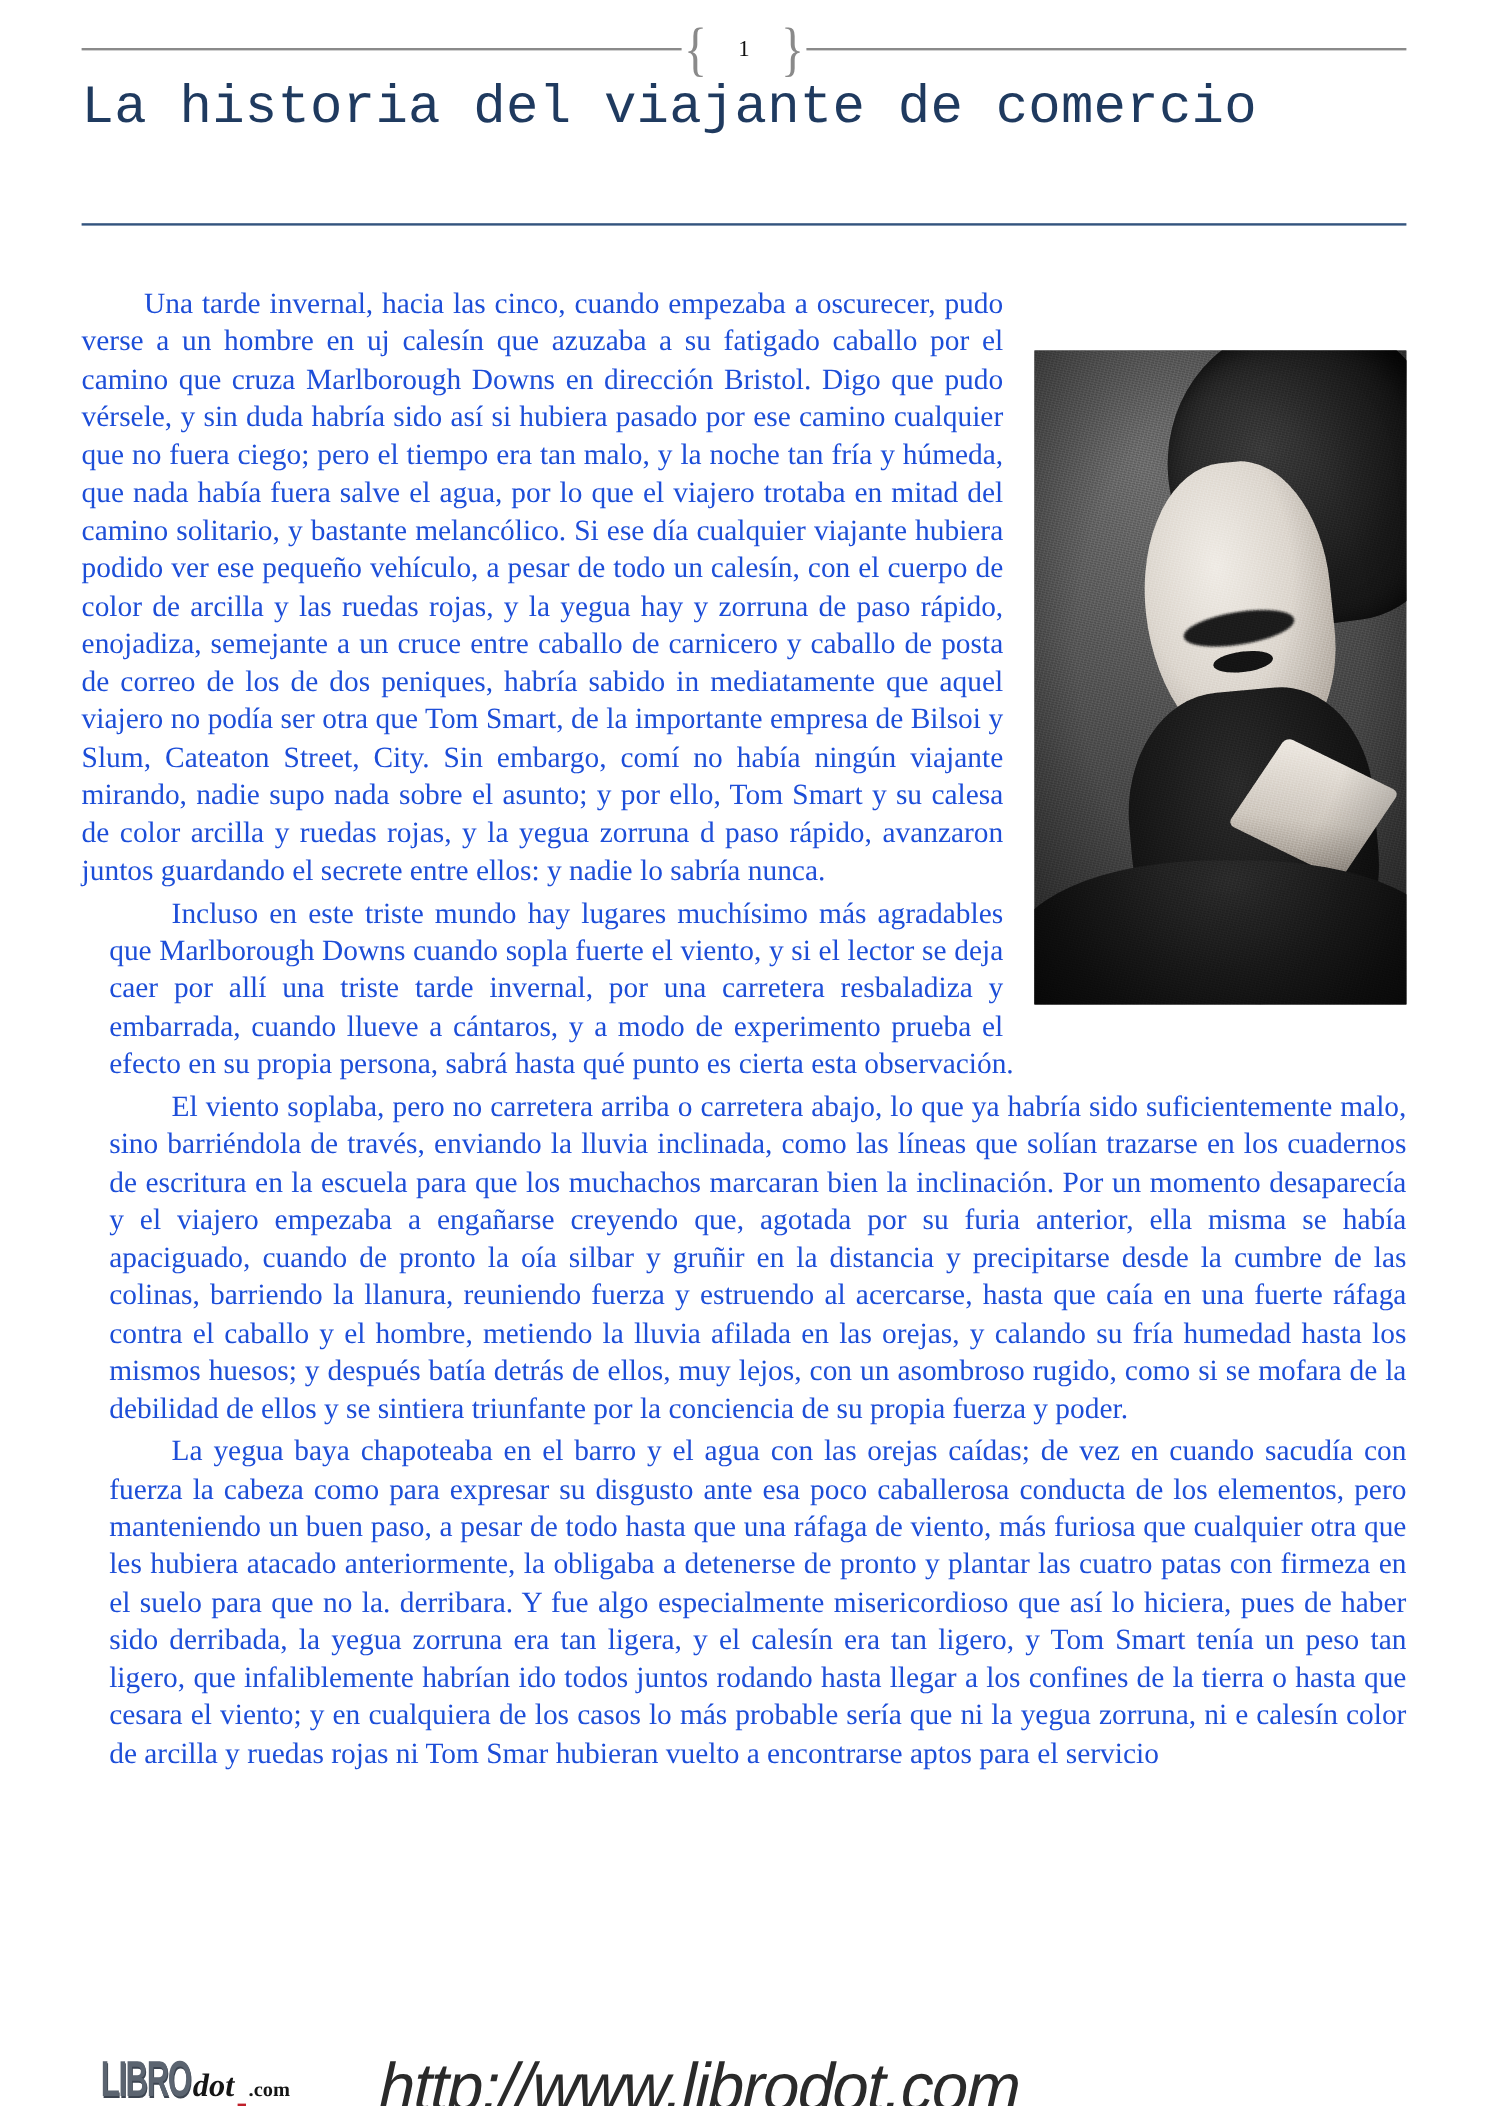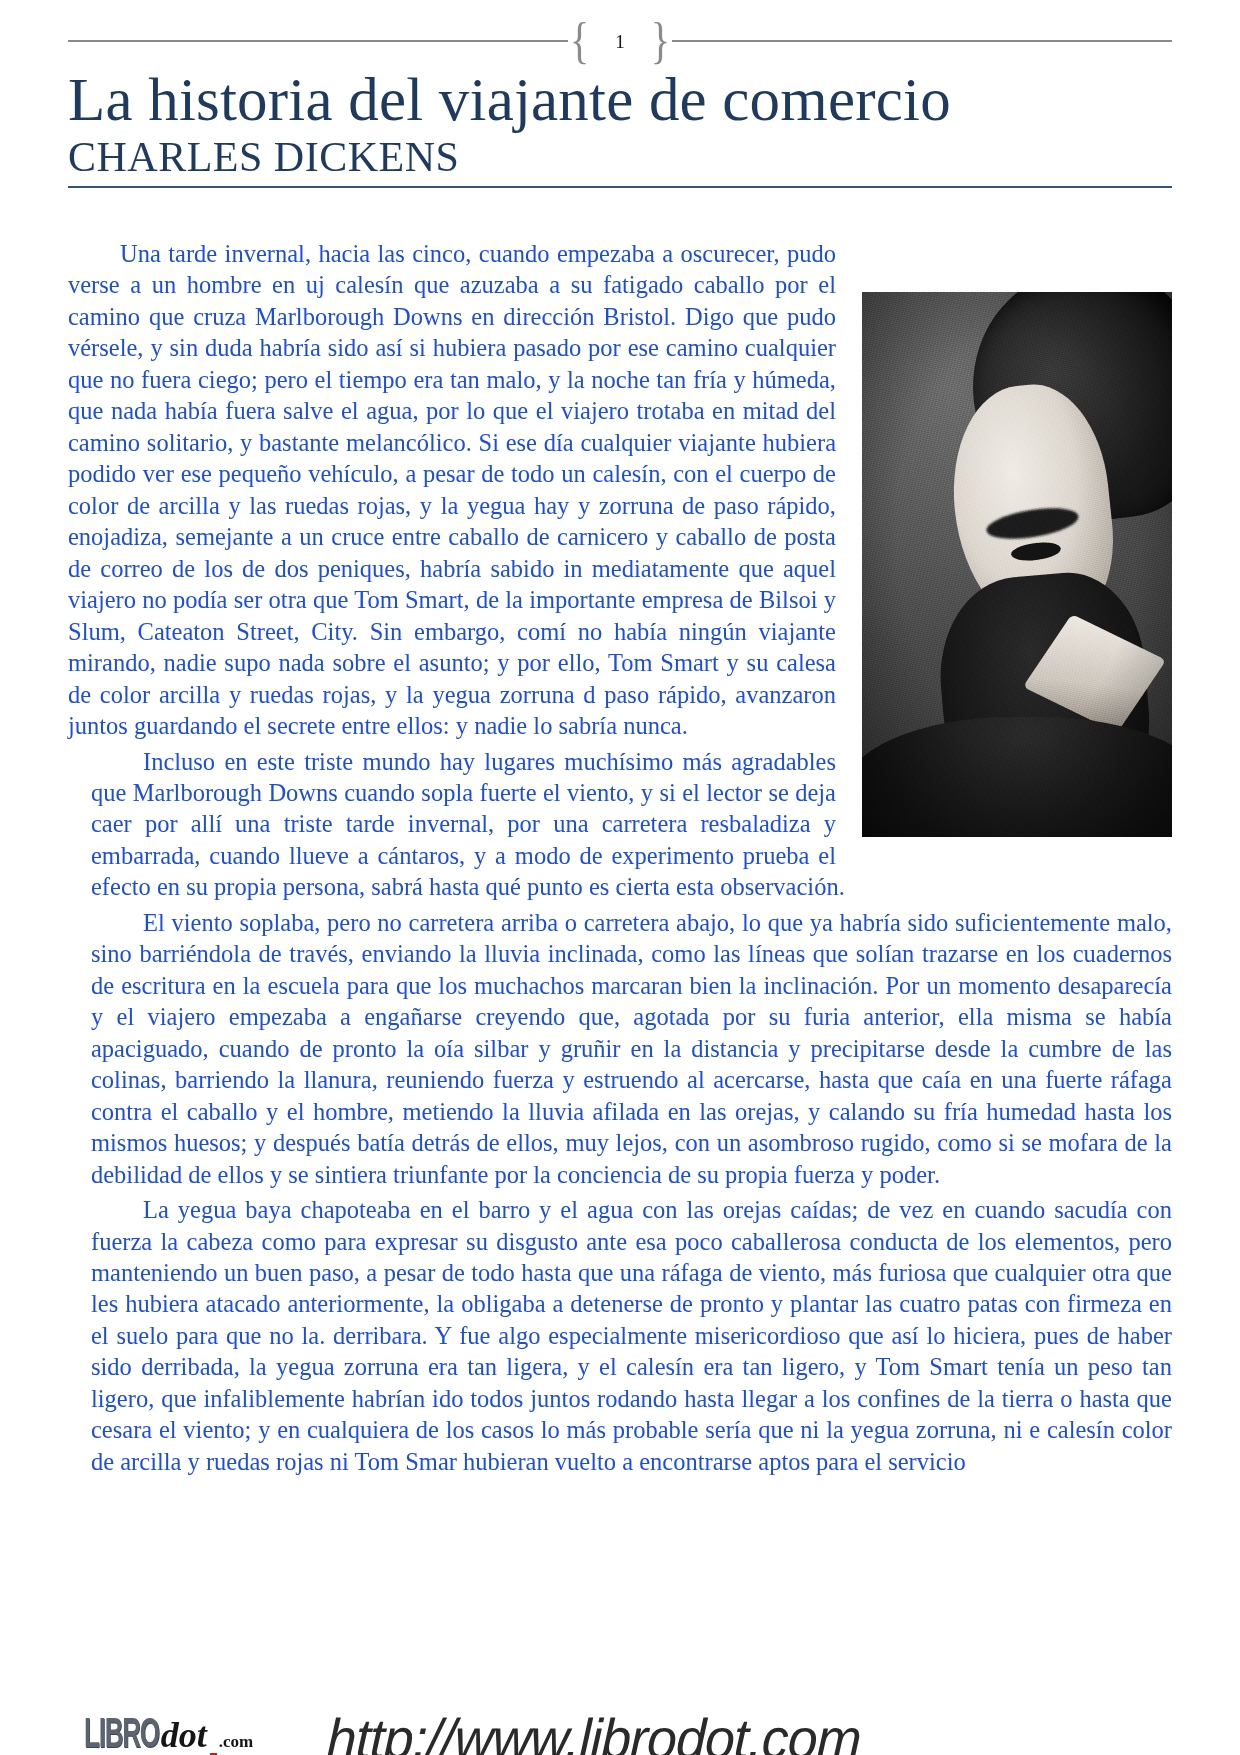--- a/index.html
+++ b/index.html
@@ -62,22 +62,22 @@
   }
 
   
   .title-block {
     position: absolute;
     left: 68px;
     top: 66px;
     width: 1104px;
   }
   .doc-title {
-    font-family: Liberation Serif, serif;
-    font-size: 61px;
+    font-family: Liberation Mono, monospace;
+    font-size: 45px;
     line-height: 1.12;
     color: #1f3a5f;
     font-weight: normal;
     letter-spacing: 0.2px;
     margin: 0;
     white-space: nowrap;
   }
   .doc-author {
     font-family: "Liberation Serif", "DejaVu Serif", serif;
     font-size: 42px;
@@ -250,21 +250,21 @@
     transform: scaleX(0.62);
     transform-origin: left bottom;
     display: inline-block;
     line-height: 1;
     text-shadow: 1px 1px 0 #3c4450;
   }
   .logo-dot {
     font-family: "Liberation Serif", "DejaVu Serif", serif;
     font-style: italic;
     font-weight: bold;
-    font-size: 36px;
+    font-size: 27px;
     color: #151515;
     margin-left: -44px;
     line-height: 1;
     display: inline-block;
   }
   .logo-reddot {
     display: inline-block;
     width: 7px;
     height: 7px;
     background: #c0202a;
@@ -303,21 +303,20 @@
     <div class="page-num-frame">
       <span class="brace">{</span>
       <span class="page-num">1</span>
       <span class="brace">}</span>
     </div>
     <div class="rule-line"></div>
   </div>
 
   <div class="title-block">
     <div class="doc-title">La historia del viajante de comercio</div>
-    <div class="doc-author">CHARLES DICKENS</div>
   </div>
   <div class="title-rule"></div>
 
   <div class="body-area">
 
     <figure class="portrait">
       <span class="bg"></span>
       <span class="hair"></span>
       <span class="face"></span>
       <span class="brow"></span>

